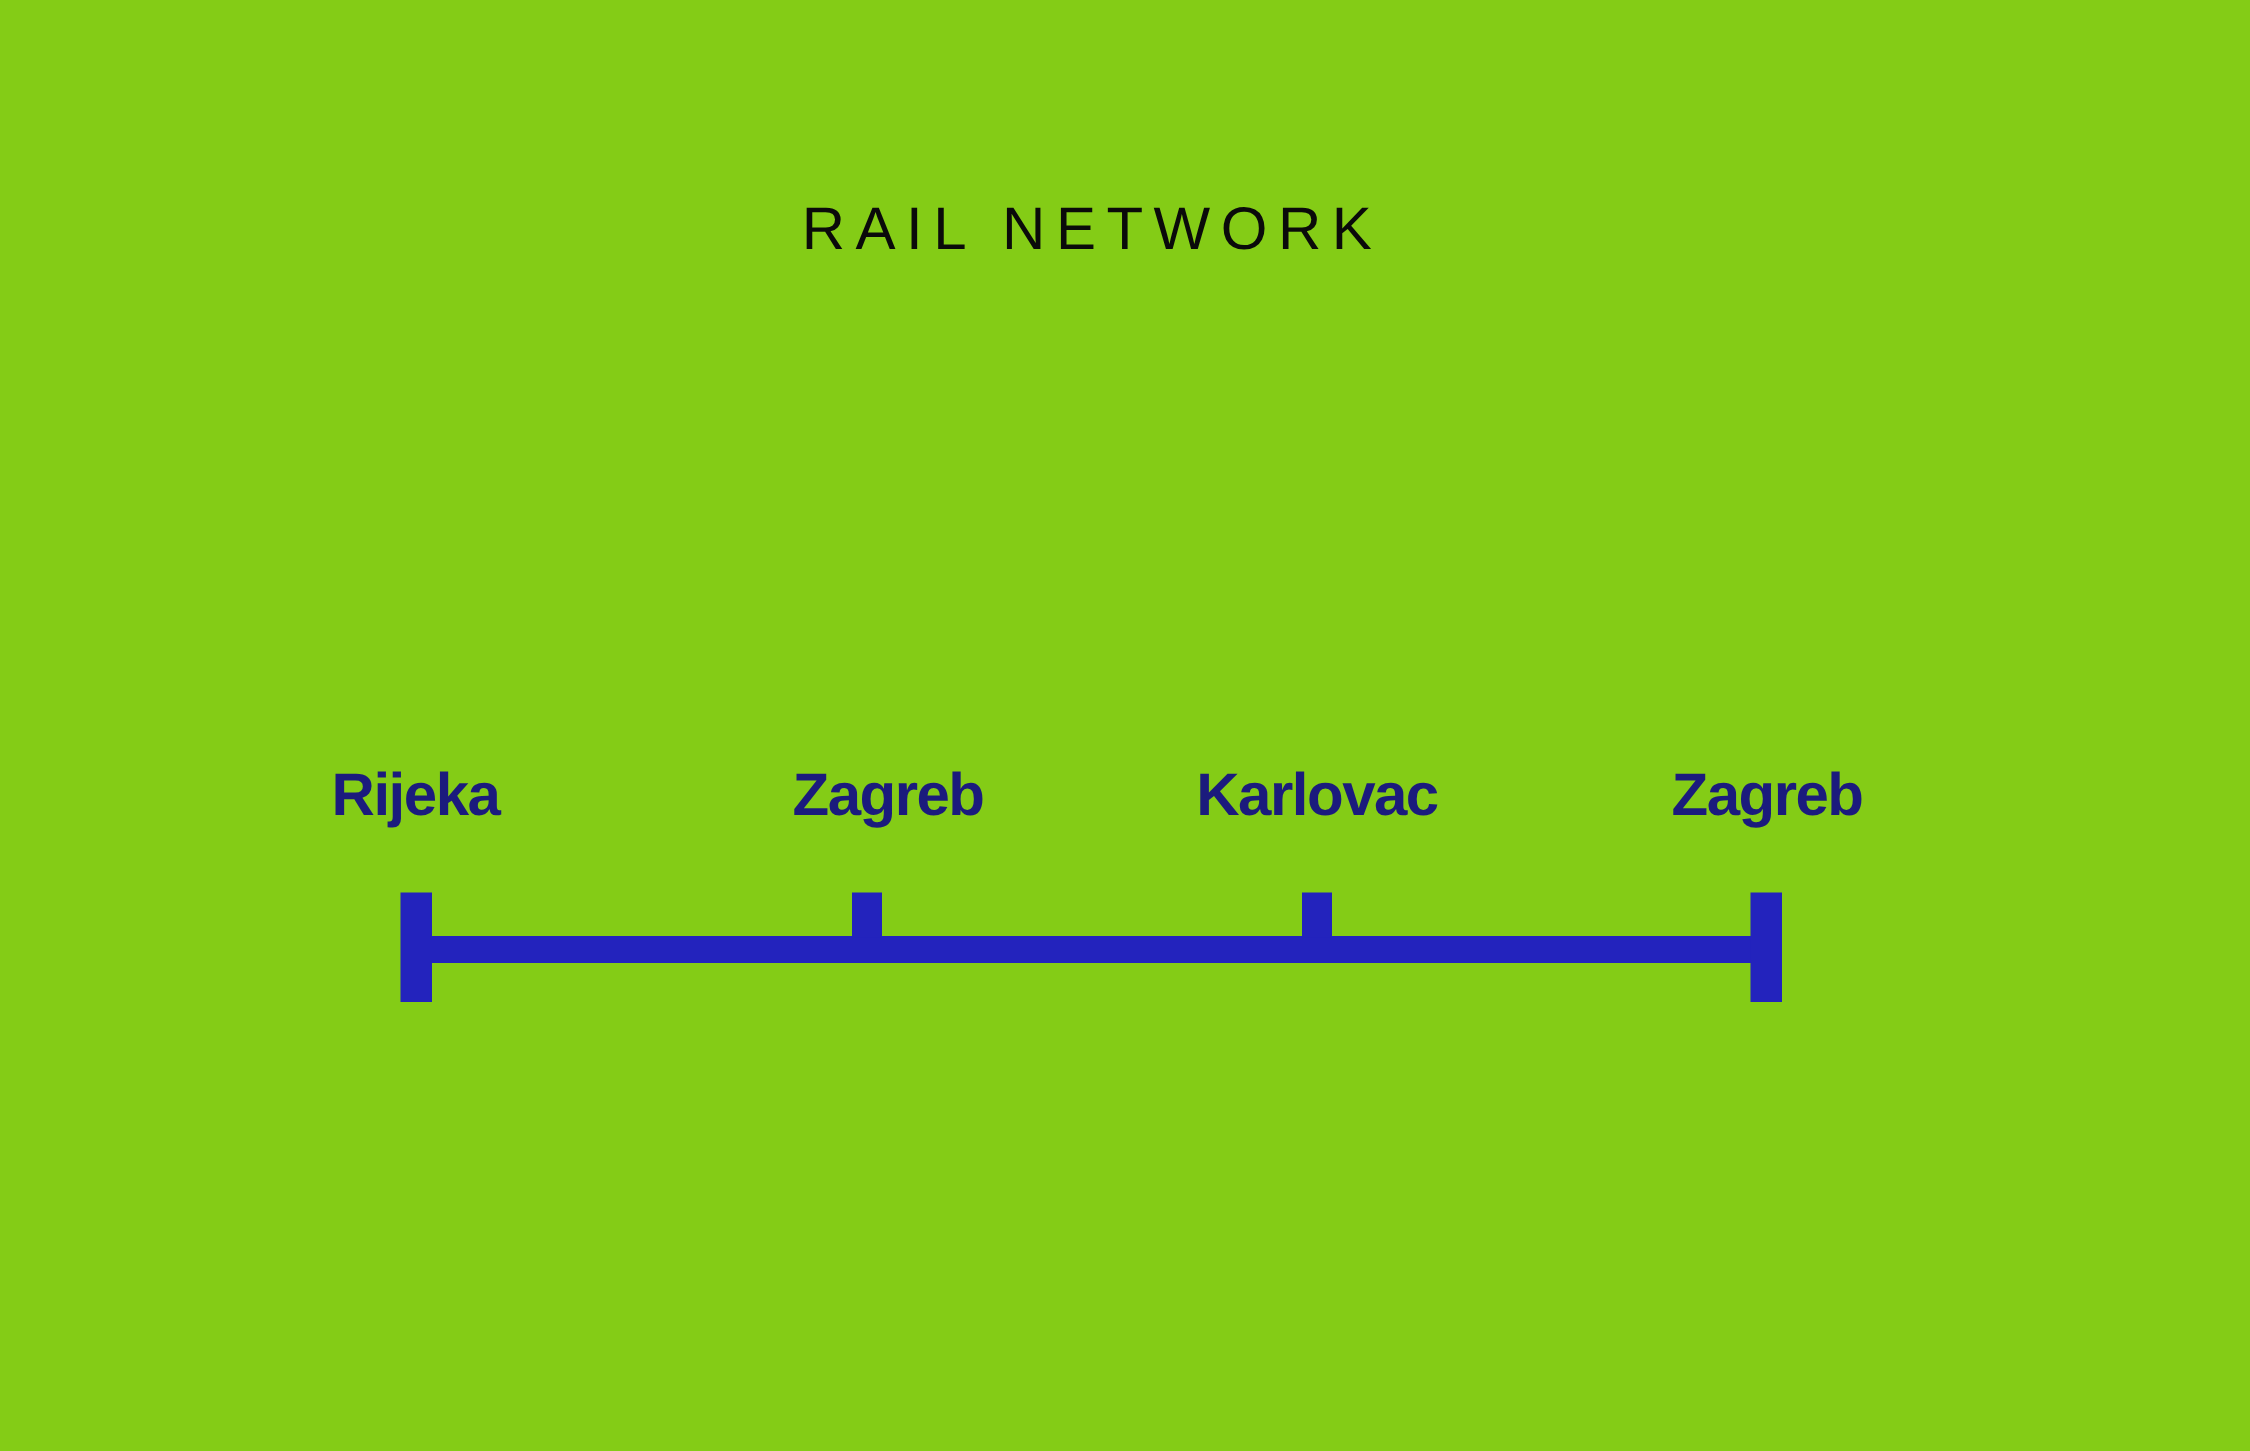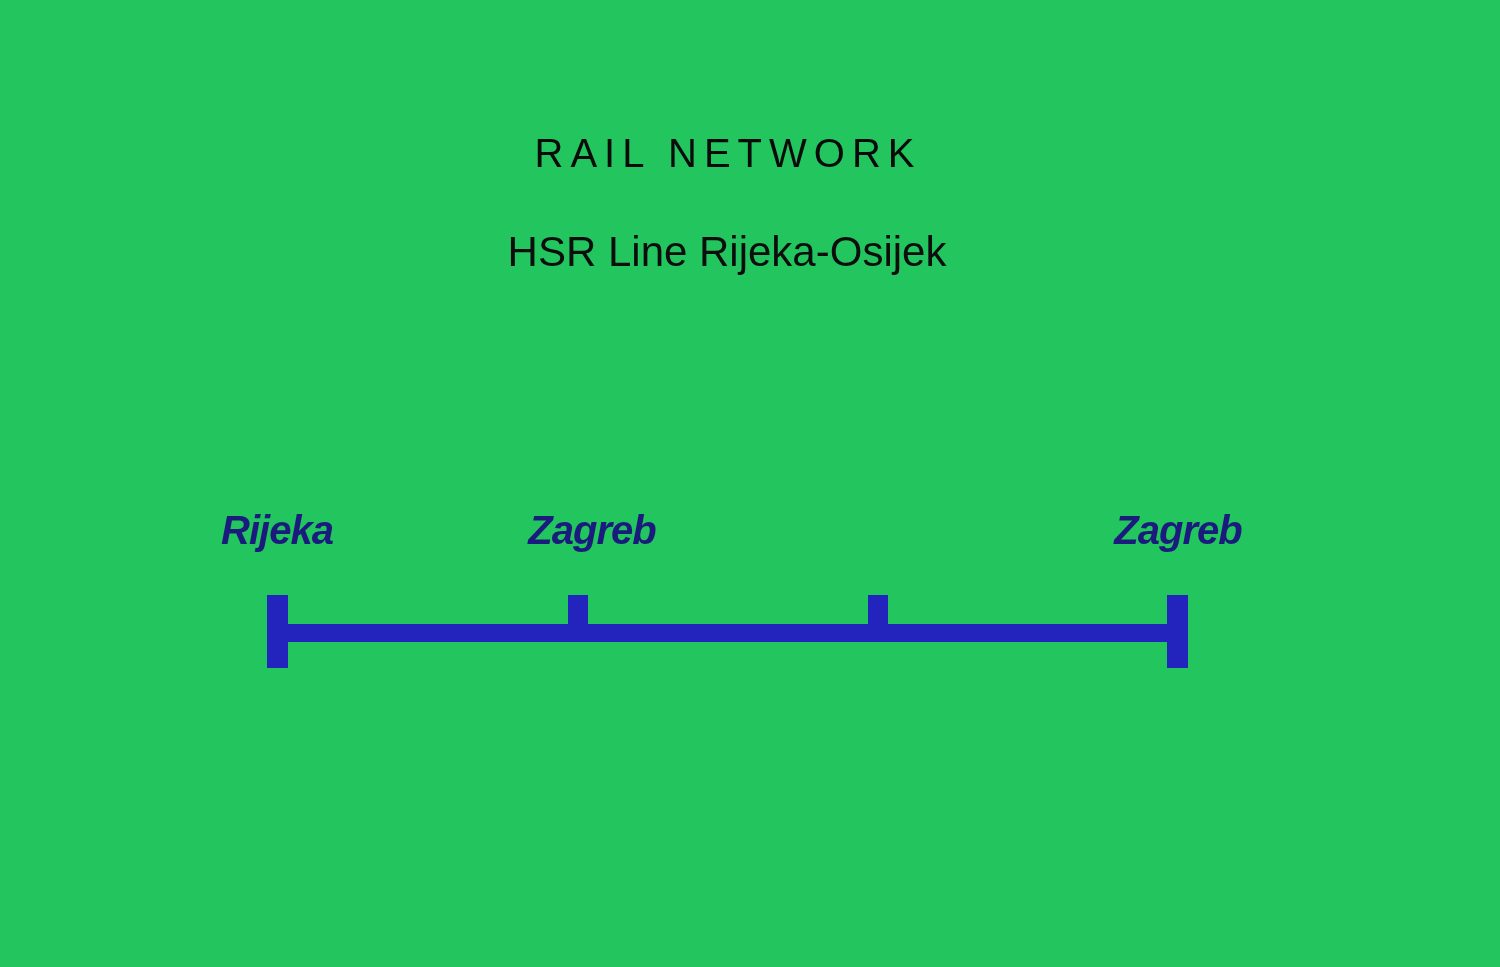--- a/index.html
+++ b/index.html
@@ -4,21 +4,21 @@
 <style>
   html, body {
     margin: 0;
     padding: 0;
     background: #ffffff;
   }
   .canvas {
     position: relative;
     width: 1500px;
     height: 967px;
-    background: #22c55e;
+    background: #84cc16;
     overflow: hidden;
     font-family: "Liberation Sans", sans-serif;
   }
 
   
   .title {
     position: absolute;
     left: 728px;
     top: 131px;
     transform: translateX(-50%);
@@ -47,21 +47,20 @@
   .station-label {
     position: absolute;
     top: 508px;
     transform: translateX(-50%);
     font-family: "Liberation Sans", sans-serif;
     font-weight: bold;
     font-size: 40px;
     letter-spacing: -1px;
     color: #1b1b7d;
     white-space: nowrap;
-    font-style: italic;
   }
   .pos-rijeka   { left: 277px; }
   .pos-zagreb   { left: 592px; }
   .pos-karlovac { left: 878px; }
   .pos-osijek   { left: 1178px; }
 
   
   .diagram {
     position: absolute;
     left: 267px;
@@ -96,26 +95,26 @@
   .tick-zagreb   { left: 301px; }
   .tick-karlovac { left: 601px; }
 </style>
 </head>
 <body>
 
 <div class="canvas">
 
   <h1 class="title">RAIL NETWORK</h1>
 
-  <h2 class="subtitle">HSR Line Rijeka-Osijek</h2>
 
   <span class="station-label pos-rijeka">Rijeka</span>
 
   <span class="station-label pos-zagreb">Zagreb</span>
 
+  <span class="station-label pos-karlovac">Karlovac</span>
 
   <span class="station-label pos-osijek">Zagreb</span>
 
   <div class="diagram">
     <div class="railline"></div>
     <div class="endcap left"></div>
     <div class="tick tick-zagreb"></div>
     <div class="tick tick-karlovac"></div>
     <div class="endcap right"></div>
   </div>

